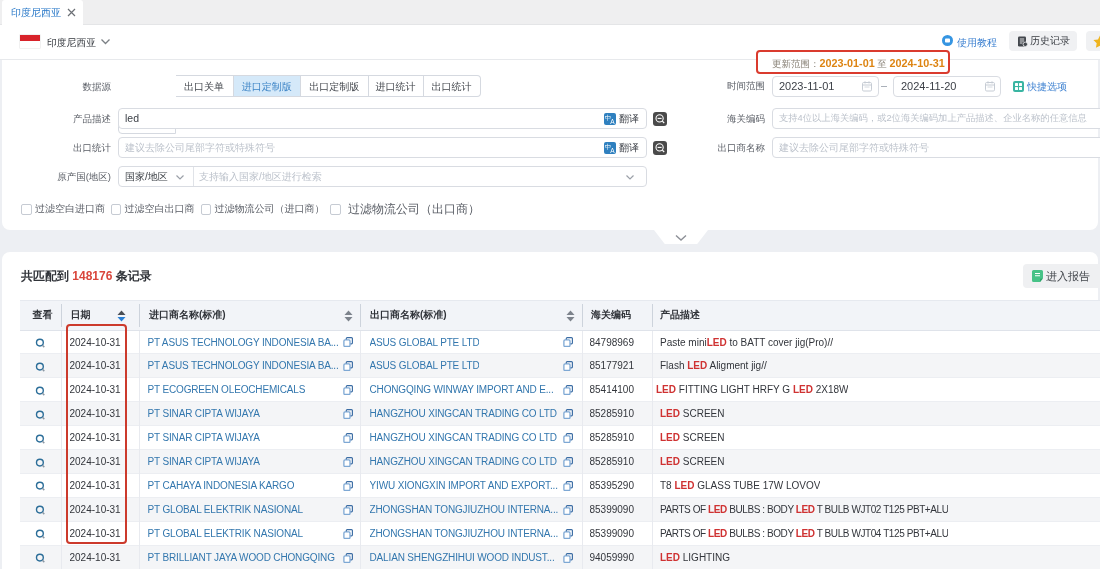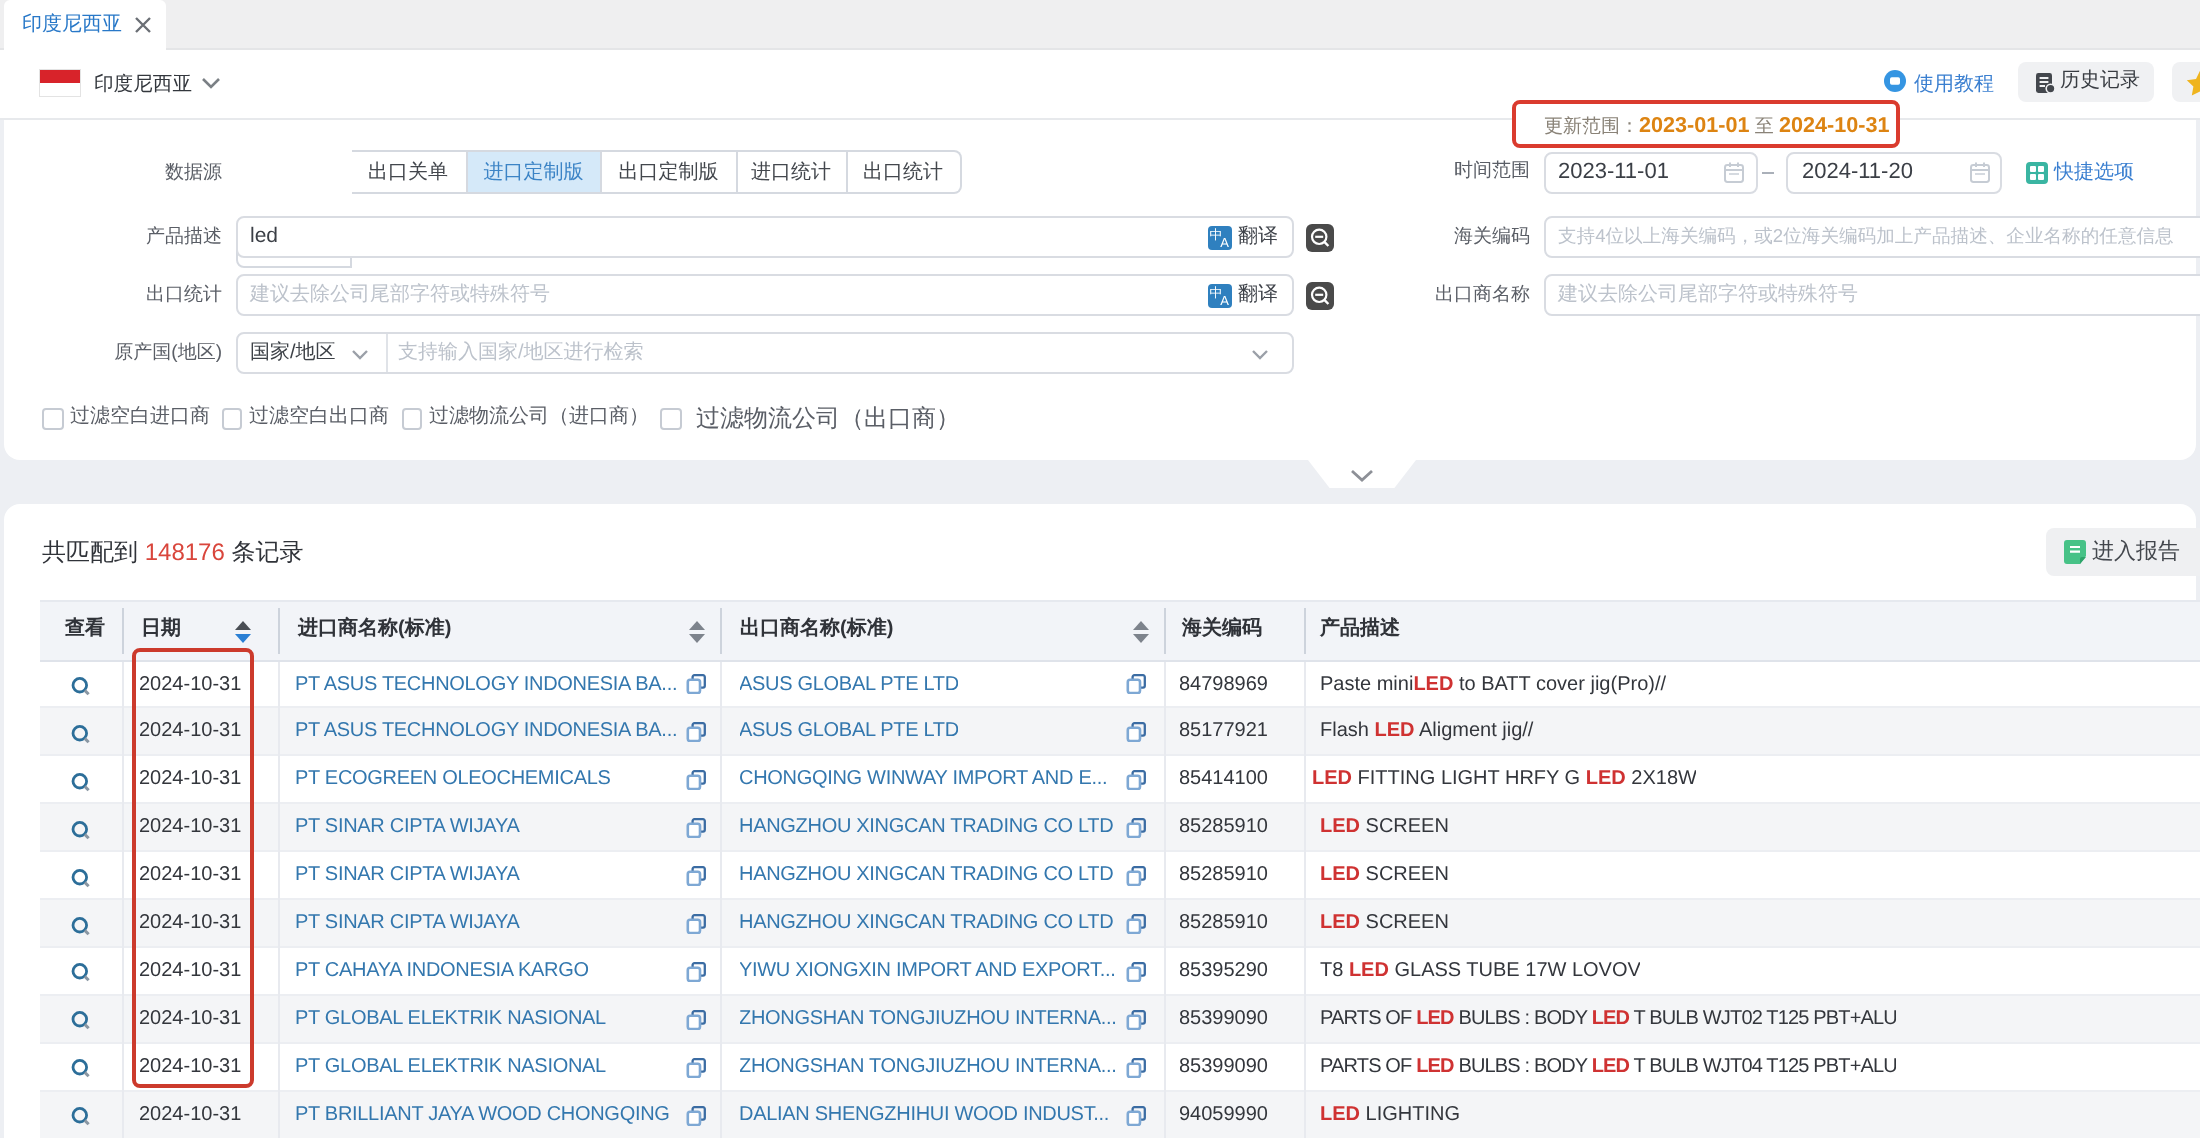--- a/index.html
+++ b/index.html
@@ -133,21 +133,21 @@
   </svg>
 <div class="abs" style="left:1027px;top:75.5px;font-size:10px;line-height:21px;color:#3a7fd0">快捷选项</div>
 <div class="inp" style="left:772px;top:108px;width:345px"></div>
 <div class="ph" style="left:779px;top:108px;font-size:9.3px">支持4位以上海关编码，或2位海关编码加上产品描述、企业名称的任意信息</div>
 <div class="inp" style="left:772px;top:137px;width:345px"></div>
 <div class="ph" style="left:779px;top:137px">建议去除公司尾部字符或特殊符号</div>
 <div class="abs" style="left:756px;top:50px;width:194px;height:24px;background:#fff;border:2.5px solid #da3b2e;border-radius:4px"></div>
 <div class="abs" style="left:772px;top:52.5px;height:20px;line-height:20px;font-size:9.5px;white-space:nowrap"><span style="color:#8a8378">更新范围：</span><span style="color:#dd8412;font-weight:bold;font-size:10.8px">2023-01-01</span><span style="color:#8a8378"> 至 </span><span style="color:#dd8412;font-weight:bold;font-size:10.8px">2024-10-31</span></div>
 <div class="abs" style="left:0;top:252px;width:1100px;height:317px;background:#edeff3"></div>
 <div class="abs" style="left:2px;top:252px;width:1096px;height:317px;background:#fff;border-radius:8px 8px 0 0"></div>
-<div class="abs" style="left:21px;top:268px;font-size:12px;font-weight:normal;color:#303339">共匹配到 <span style="color:#d9463c">148176</span> 条记录</div>
+<div class="abs" style="left:21px;top:268px;font-size:12px;font-weight:bold;color:#303339">共匹配到 <span style="color:#d9463c">148176</span> 条记录</div>
 <div class="abs" style="left:1023px;top:263.5px;width:90px;height:24px;background:#eff0f2;border-radius:4px"></div>
 <svg class="abs" style="left:1032px;top:270px" width="11" height="12">
     <path d="M1.5 0 H9.5 A1.5 1.5 0 0 1 11 1.5 V8 L8 12 H1.5 A1.5 1.5 0 0 1 0 10.5 V1.5 A1.5 1.5 0 0 1 1.5 0 Z" fill="#47c287"></path>
     <path d="M3 3.5 H8 M3 5.8 H8" stroke="#fff" stroke-width="1.1"></path>
     <path d="M8 12 V9.5 A1 1 0 0 1 9 8.5 H11 Z" fill="#2ea46a"></path>
   </svg>
 <div class="abs" style="left:1046px;top:263.5px;height:24px;line-height:24px;font-size:11px;color:#43474d">进入报告</div>
 <div class="abs" style="left:20px;top:300px;width:1px;height:269px;background:#e8eaef"></div>
 <div class="abs" style="left:20px;top:300px;width:1080px;height:30.5px;background:#f2f4f8;border-top:1px solid #e6e9ef;border-bottom:1px solid #dfe3ea"></div>
 <div class="abs" style="left:61px;top:304px;width:1px;height:22.5px;background:#cdd3dc"></div>

